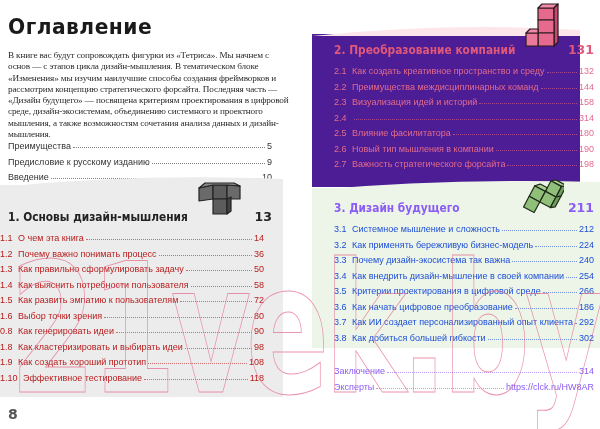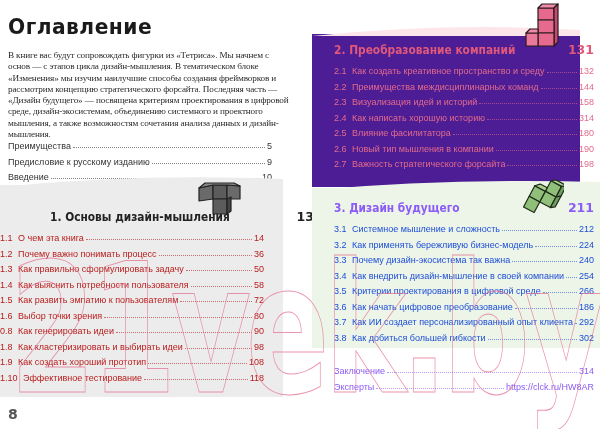--- a/index.html
+++ b/index.html
@@ -39,21 +39,21 @@
 
   .panel-wave {
     position: absolute; top: -12px; left: 0; width: 100%; height: 14px;
   }
   .sec-head {
     position: absolute; display: flex; justify-content: space-between; align-items: baseline;
     font-family: "DejaVu Sans", sans-serif; font-weight: bold; font-size: 12.5px;
   }
   .sec-head .t { transform: scaleX(0.85); transform-origin: left; display: inline-block; }
 
-  .gray-head { left: 8px; top: 24px; width: 264px; color: #222; margin-left: 42px; }
+  .gray-head { left: 8px; top: 24px; width: 264px; color: #222; }
   .gray-list { position: absolute; left: 0; top: 48px; width: 264px; color: #b91c1c; }
 
   .pink-head { left: 22px; top: 8px; width: 260px; color: #e0587a; }
   .pink-list { position: absolute; left: 22px; top: 32px; width: 260px; color: #e46b8c; }
 
   .green-head { left: 22px; top: 12px; width: 260px; color: #8b5cf6; }
   .green-list { position: absolute; left: 22px; top: 36px; width: 260px; color: #1d4ed8; }
 
   .back-list { position: absolute; left: 334px; top: 366px; width: 260px; color: #8b5cf6; }
 
@@ -194,21 +194,20 @@
         <span class="pg">144</span>
       </div>
     <div class="toc-row">
         <span class="num">2.3</span>
         <span class="lbl">Визуализация идей и историй</span>
         <span class="dots"></span>
         <span class="pg">158</span>
       </div>
     <div class="toc-row">
         <span class="num">2.4</span>
-        <span class="lbl">Как написать хорошую историю</span>
         <span class="dots"></span>
         <span class="pg">314</span>
       </div>
     <div class="toc-row">
         <span class="num">2.5</span>
         <span class="lbl">Влияние фасилитатора</span>
         <span class="dots"></span>
         <span class="pg">180</span>
       </div>
     <div class="toc-row">

